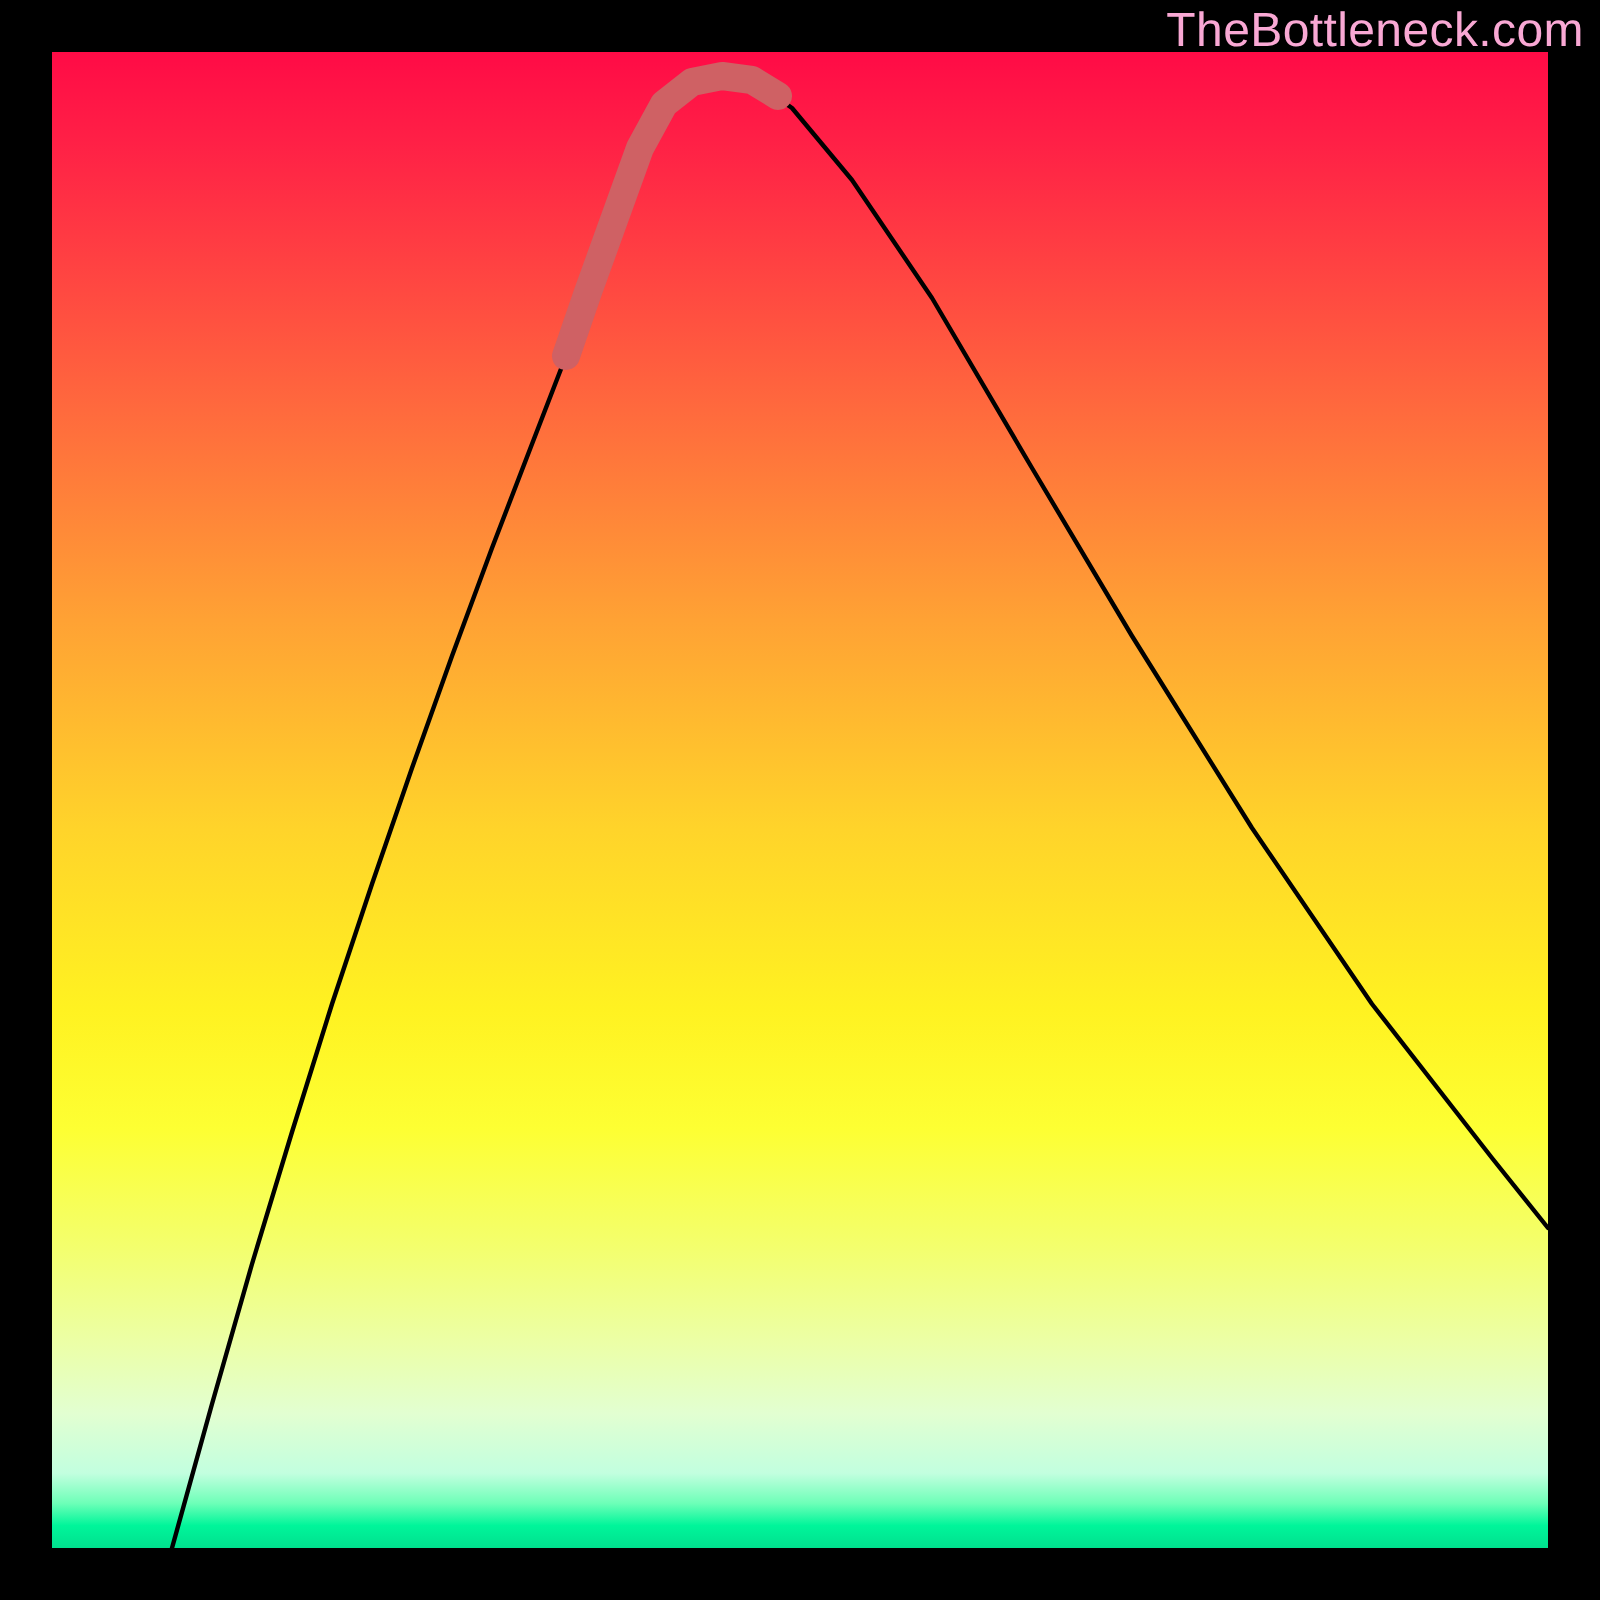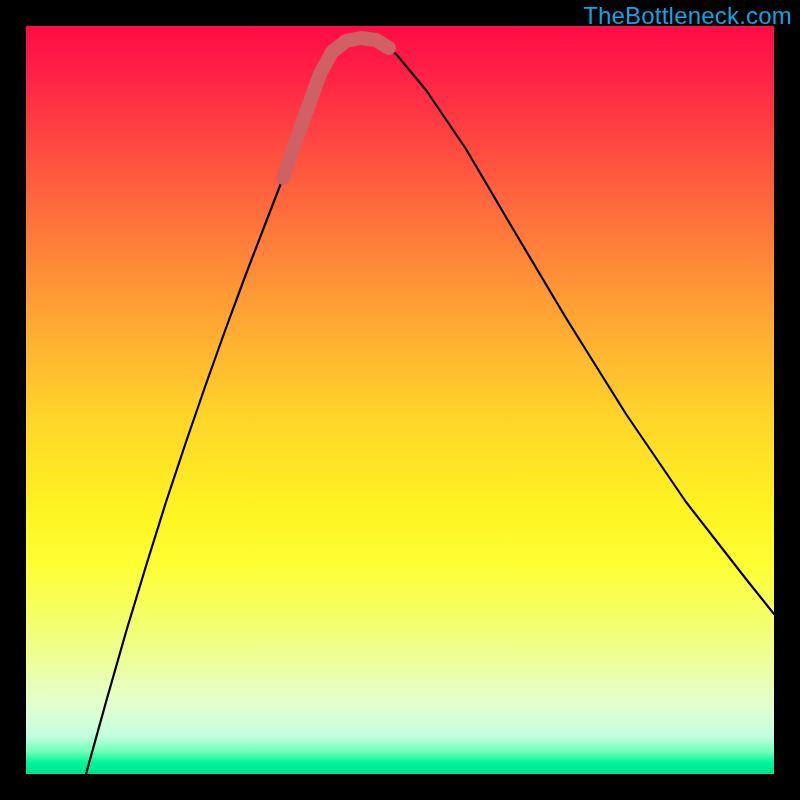--- a/index.html
+++ b/index.html
@@ -39,21 +39,21 @@
     position: absolute;
     left: 0;
     top: 0;
     width: 748px;
     height: 748px;
   }
   .watermark {
     position: absolute;
     top: 2px;
     right: 8px;
-    color: #0ea5e9;
+    color: #f9a8d4;
     font-size: 24px;
     letter-spacing: 0.2px;
     font-weight: 400;
     user-select: none;
   }
 </style>
 </head>
 <body>
 
 <div class="frame">

